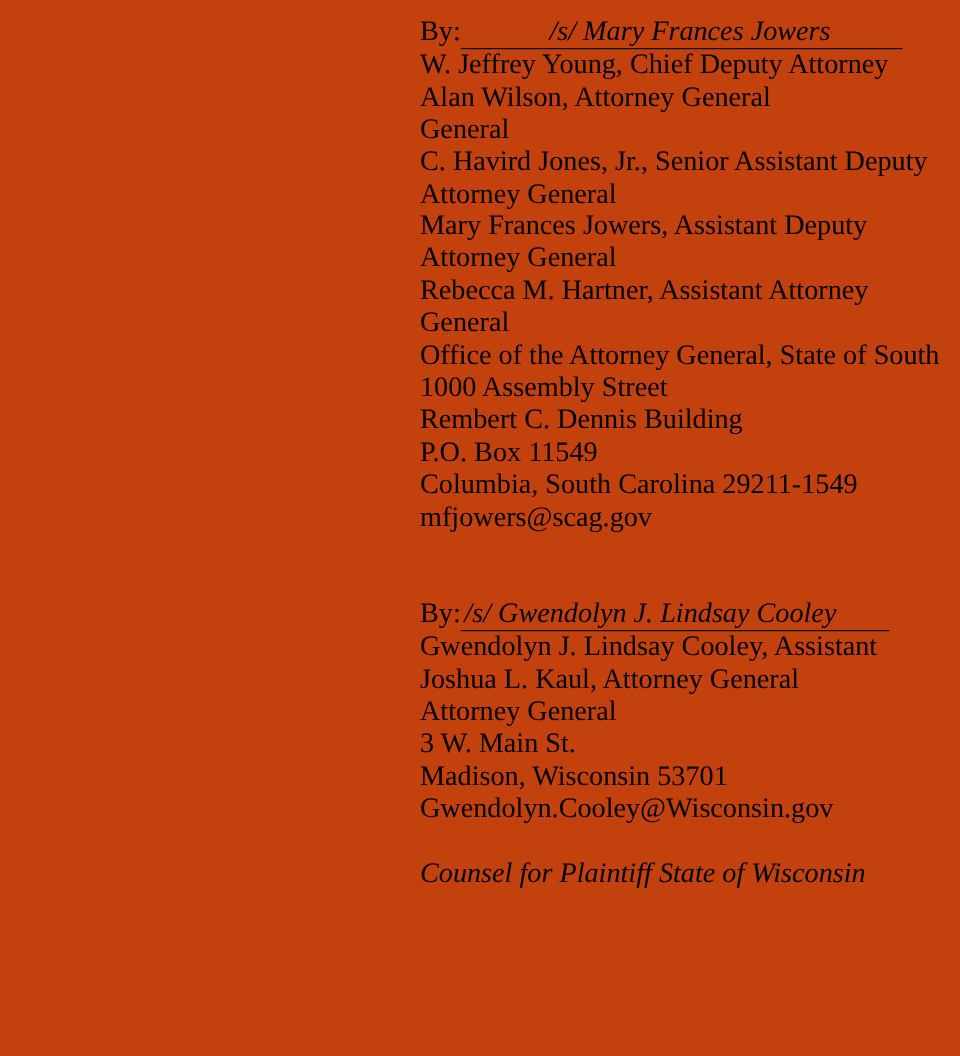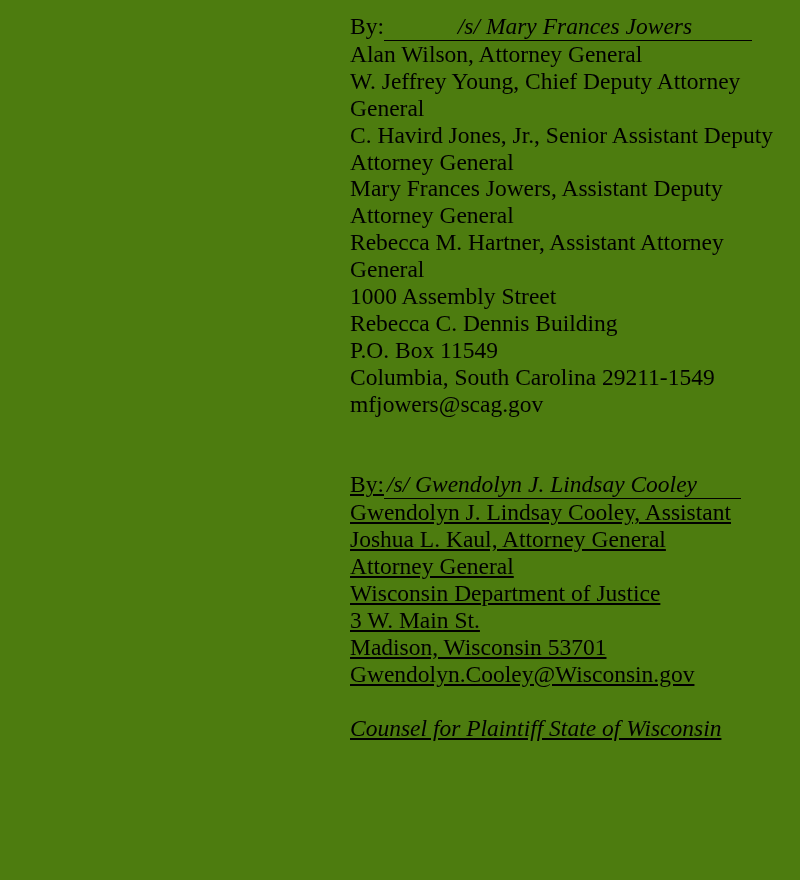--- a/index.html
+++ b/index.html
@@ -4,21 +4,21 @@
 <style>
   html, body {
     margin: 0;
     padding: 0;
     background: #ffffff;
   }
   .page {
     position: relative;
     width: 800px;
     height: 880px;
-    background: #4d7c0f;
+    background: #c2410c;
     font-family: "Liberation Serif", "DejaVu Serif", serif;
     font-size: 23.5px;
     color: #000000;
     overflow: hidden;
   }
   .sig-area {
     position: absolute;
     left: 350px;
     top: 13px;
     width: 445px;
@@ -50,60 +50,59 @@
     font-style: italic;
   }
   .counsel {
     font-style: italic;
     line-height: 26.9px;
     margin-top: 26.9px;
     white-space: nowrap;
   }
   .block-2 {
     margin-top: 53.8px;
-    text-decoration: underline;
   }
 </style>
 </head>
 <body>
 
 <div class="page">
   <div class="sig-area">
 
     <section class="block-1">
       <div class="sig-line">
         <span class="by">By:</span><span class="u centered"><span class="sig-text">/s/ Mary Frances Jowers</span></span>
       </div>
       <div>
+          <div class="line">W. Jeffrey Young, Chief Deputy Attorney</div>
           <div class="line">Alan Wilson, Attorney General</div>
-          <div class="line">W. Jeffrey Young, Chief Deputy Attorney</div>
           <div class="line">General</div>
           <div class="line">C. Havird Jones, Jr., Senior Assistant Deputy</div>
           <div class="line">Attorney General</div>
           <div class="line">Mary Frances Jowers, Assistant Deputy</div>
           <div class="line">Attorney General</div>
           <div class="line">Rebecca M. Hartner, Assistant Attorney</div>
           <div class="line">General</div>
+          <div class="line">Office of the Attorney General, State of South</div>
           <div class="line">1000 Assembly Street</div>
-          <div class="line">Rebecca C. Dennis Building</div>
+          <div class="line">Rembert C. Dennis Building</div>
           <div class="line">P.O. Box 11549</div>
           <div class="line">Columbia, South Carolina 29211-1549</div>
           <div class="line">mfjowers@scag.gov</div>
         </div>
     </section>
 
     <section class="block-2">
       <div class="sig-line">
         <span class="by">By:</span><span class="u leftal"><span class="sig-text">/s/ Gwendolyn J. Lindsay Cooley</span></span>
       </div>
       <div>
           <div class="line">Gwendolyn J. Lindsay Cooley, Assistant</div>
           <div class="line">Joshua L. Kaul, Attorney General</div>
           <div class="line">Attorney General</div>
-          <div class="line">Wisconsin Department of Justice</div>
           <div class="line">3 W. Main St.</div>
           <div class="line">Madison, Wisconsin 53701</div>
           <div class="line">Gwendolyn.Cooley@Wisconsin.gov</div>
         </div>
       <div class="counsel">Counsel for Plaintiff State of Wisconsin</div>
     </section>
 
   </div>
 </div>
 

